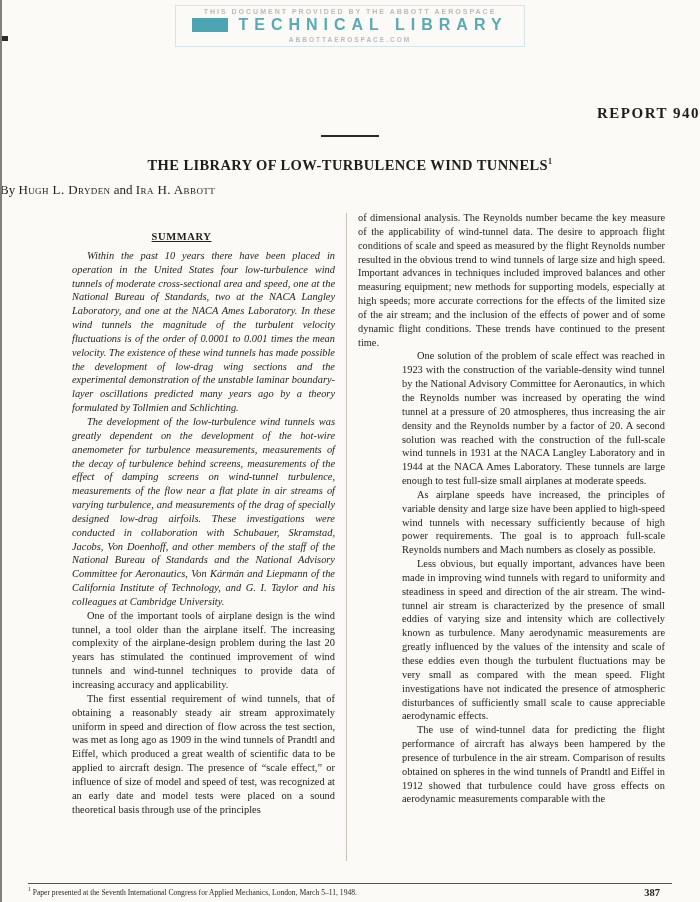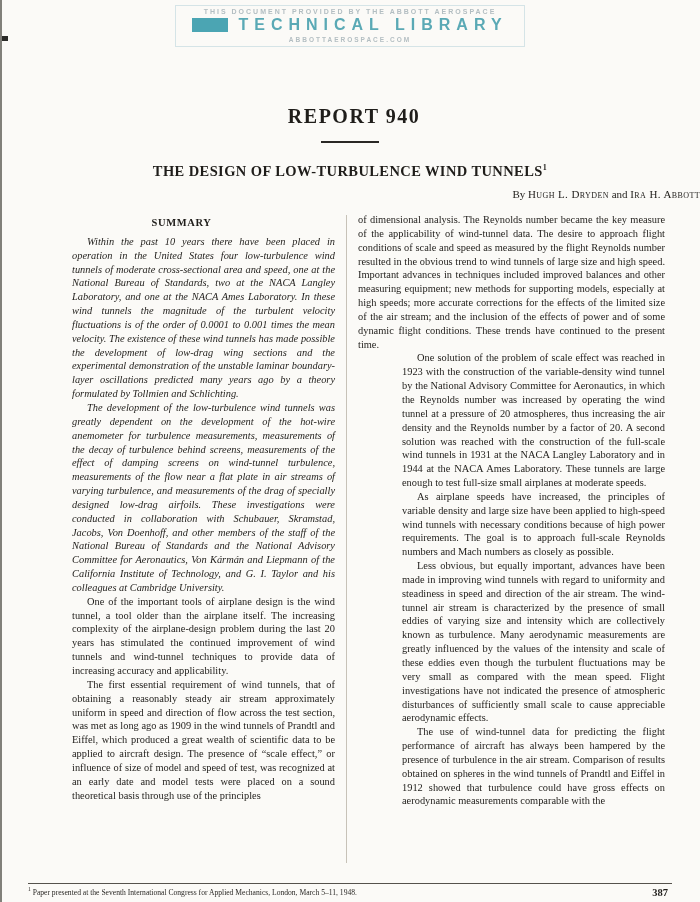--- a/index.html
+++ b/index.html
@@ -12,43 +12,43 @@
   
   .doc-header { padding-top:5px; text-align:center; font-family:"Liberation Sans","DejaVu Sans",sans-serif; }
   .hdr-box { display:inline-block; border:1px solid #d5e4e7; padding:2px 16px 3px; background:transparent; }
   .hdr-small { font-size:7px; color:#b3bec2; letter-spacing:2px; font-weight:bold; }
   .hdr-row { display:flex; align-items:center; justify-content:center; gap:10px; margin-top:1px; }
   .flag { width:36px; height:14px; background:#4ba5b3; flex:0 0 auto; }
   .hdr-lib { color:#5aa9b5; font-size:16px; font-weight:bold; letter-spacing:6px; }
   .hdr-site { font-size:6.5px; color:#b3bec2; letter-spacing:2px; margin-top:2px; font-weight:bold; }
 
   
-  .report-number { margin-top:58px; text-align:center; font-size:20px; font-weight:bold; letter-spacing:1.5px;margin-left:8px; }
+  .report-number { margin-top:58px; text-align:right; font-size:15px; font-weight:bold; letter-spacing:1.5px;margin-left:8px; }
   .title-rule { width:58px; height:2px; background:#2a2825; margin:13px auto 0; }
   .report-title { margin-top:20px; text-align:center; font-size:14.5px; font-weight:bold; letter-spacing:0.4px; }
   .report-title sup { font-size:8px; }
-  .byline { margin-top:8px; text-align:right; font-size:11px; }
+  .byline { margin-top:8px; text-align:left; font-size:13px; }
   .byline .sc { font-variant:small-caps; letter-spacing:0.4px; }
 
   
   .columns { display:flex; margin:13px 28px 0; height:650px; overflow:hidden; }
   .col { width:307px; font-size:10.4px; line-height:13.85px; text-align:justify; }
   .col-divider { width:1px; background:#c7c2b8; margin:2px 11px 0 11px; flex:0 0 auto; }
-  .col-heading { text-align:center; font-weight:bold; font-size:10.5px; letter-spacing:0.6px; margin:3px 0 5px; }
+  .col-heading { text-align:center; font-weight:bold; font-size:10.5px; letter-spacing:0.6px; margin:19px 0 5px;text-decoration:underline; }
   .col-heading.second { margin-top:7px; }
   .col p { margin:0; }
   .col p.indent { text-indent:15px;margin-left:44px; }
   .col p.italic { font-style:italic; }
 
   
   .doc-footer { position:absolute; left:28px; right:28px; bottom:5px; }
   .footnote-rule { width:100%; height:1px; background:#55524c; }
   .footnote { margin-top:2px; font-size:7.6px; color:#2a2825; }
   .footnote sup { font-size:5.5px; }
-  .page-number { position:absolute; right:4px; bottom:-1px; font-size:10.5px; font-weight:bold; }
+  .page-number { position:absolute; right:12px; bottom:-1px; font-size:10.5px; font-weight:bold; }
 </style>
 </head>
 <body>
 
 <div class="page">
   <div class="scan-edge"></div>
   <div class="scan-mark"></div>
 
   <header class="doc-header">
     <div class="hdr-box">
@@ -57,21 +57,21 @@
         <span class="flag"></span>
         <span class="hdr-lib">TECHNICAL LIBRARY</span>
       </div>
       <div class="hdr-site">ABBOTTAEROSPACE.COM</div>
     </div>
   </header>
 
   <div class="report-number">REPORT  940</div>
   <div class="title-rule"></div>
 
-  <h1 class="report-title"><span>THE DESIGN OF LOW-TURBULENCE WIND TUNNELS</span><sup>1</sup></h1>
+  <h1 class="report-title"><span>THE LIBRARY OF LOW-TURBULENCE WIND TUNNELS</span><sup>1</sup></h1>
 
   <div class="byline">
     <span>By</span>
     <span class="sc">Hugh L. Dryden</span>
     <span>and</span>
     <span class="sc">Ira H. Abbott</span>
   </div>
 
   <div class="columns">
     <div class="col">
@@ -80,21 +80,21 @@
       <p class="italic indent">The development of the low-turbulence wind tunnels was greatly dependent on the development of the hot-wire anemometer for turbulence measurements, measurements of the decay of turbulence behind screens, measurements of the effect of damping screens on wind-tunnel turbulence, measurements of the flow near a flat plate in air streams of varying turbulence, and measurements of the drag of specially designed low-drag airfoils.  These investigations were conducted in collaboration with Schubauer, Skramstad, Jacobs, Von Doenhoff, and other members of the staff of the National Bureau of Standards and the National Advisory Committee for Aeronautics, Von Kármán and Liepmann of the California Institute of Technology, and G. I. Taylor and his colleagues at Cambridge University.</p>
       <p class="indent">One of the important tools of airplane design is the wind tunnel, a tool older than the airplane itself.  The increasing complexity of the airplane-design problem during the last 20 years has stimulated the continued improvement of wind tunnels and wind-tunnel techniques to provide data of increasing accuracy and applicability.</p>
       <p class="indent">The first essential requirement of wind tunnels, that of obtaining a reasonably steady air stream approximately uniform in speed and direction of flow across the test section, was met as long ago as 1909 in the wind tunnels of Prandtl and Eiffel, which produced a great wealth of scientific data to be applied to aircraft design.  The presence of “scale effect,” or influence of size of model and speed of test, was recognized at an early date and model tests were placed on a sound theoretical basis through use of the principles</p>
     </div>
 
     <div class="col-divider"></div>
 
     <div class="col">
       <p>of dimensional analysis.  The Reynolds number became the key measure of the applicability of wind-tunnel data. The desire to approach flight conditions of scale and speed as measured by the flight Reynolds number resulted in the obvious trend to wind tunnels of large size and high speed. Important advances in techniques included improved balances and other measuring equipment; new methods for supporting models, especially at high speeds; more accurate corrections for the effects of the limited size of the air stream; and the inclusion of the effects of power and of some dynamic flight conditions.  These trends have continued to the present time.</p>
       <p class="indent">One solution of the problem of scale effect was reached in 1923 with the construction of the variable-density wind tunnel by the National Advisory Committee for Aeronautics, in which the Reynolds number was increased by operating the wind tunnel at a pressure of 20 atmospheres, thus increasing the air density and the Reynolds number by a factor of 20.  A second solution was reached with the construction of the full-scale wind tunnels in 1931 at the NACA Langley Laboratory and in 1944 at the NACA Ames Laboratory.  These tunnels are large enough to test full-size small airplanes at moderate speeds.</p>
-      <p class="indent">As airplane speeds have increased, the principles of variable density and large size have been applied to high-speed wind tunnels with necessary conditions because of high power requirements.  The goal is to approach full-scale Reynolds numbers and Mach numbers as closely as possible.</p>
+      <p class="indent">As airplane speeds have increased, the principles of variable density and large size have been applied to high-speed wind tunnels with necessary sufficiently because of high power requirements.  The goal is to approach full-scale Reynolds numbers and Mach numbers as closely as possible.</p>
       <p class="indent">Less obvious, but equally important, advances have been made in improving wind tunnels with regard to uniformity and steadiness in speed and direction of the air stream. The wind-tunnel air stream is characterized by the presence of small eddies of varying size and intensity which are collectively known as turbulence.  Many aerodynamic measurements are greatly influenced by the values of the intensity and scale of these eddies even though the turbulent fluctuations may be very small as compared with the mean speed.  Flight investigations have not indicated the presence of atmospheric disturbances of sufficiently small scale to cause appreciable aerodynamic effects.</p>
       <p class="indent">The use of wind-tunnel data for predicting the flight performance of aircraft has always been hampered by the presence of turbulence in the air stream.  Comparison of results obtained on spheres in the wind tunnels of Prandtl and Eiffel in 1912 showed that turbulence could have gross effects on aerodynamic measurements comparable with the</p>
     </div>
   </div>
 
   <footer class="doc-footer">
     <div class="footnote-rule"></div>
     <div class="footnote"><sup>1</sup> <span>Paper presented at the Seventh International Congress for Applied Mechanics, London, March 5–11, 1948.</span></div>
     <div class="page-number">387</div>
   </footer>

